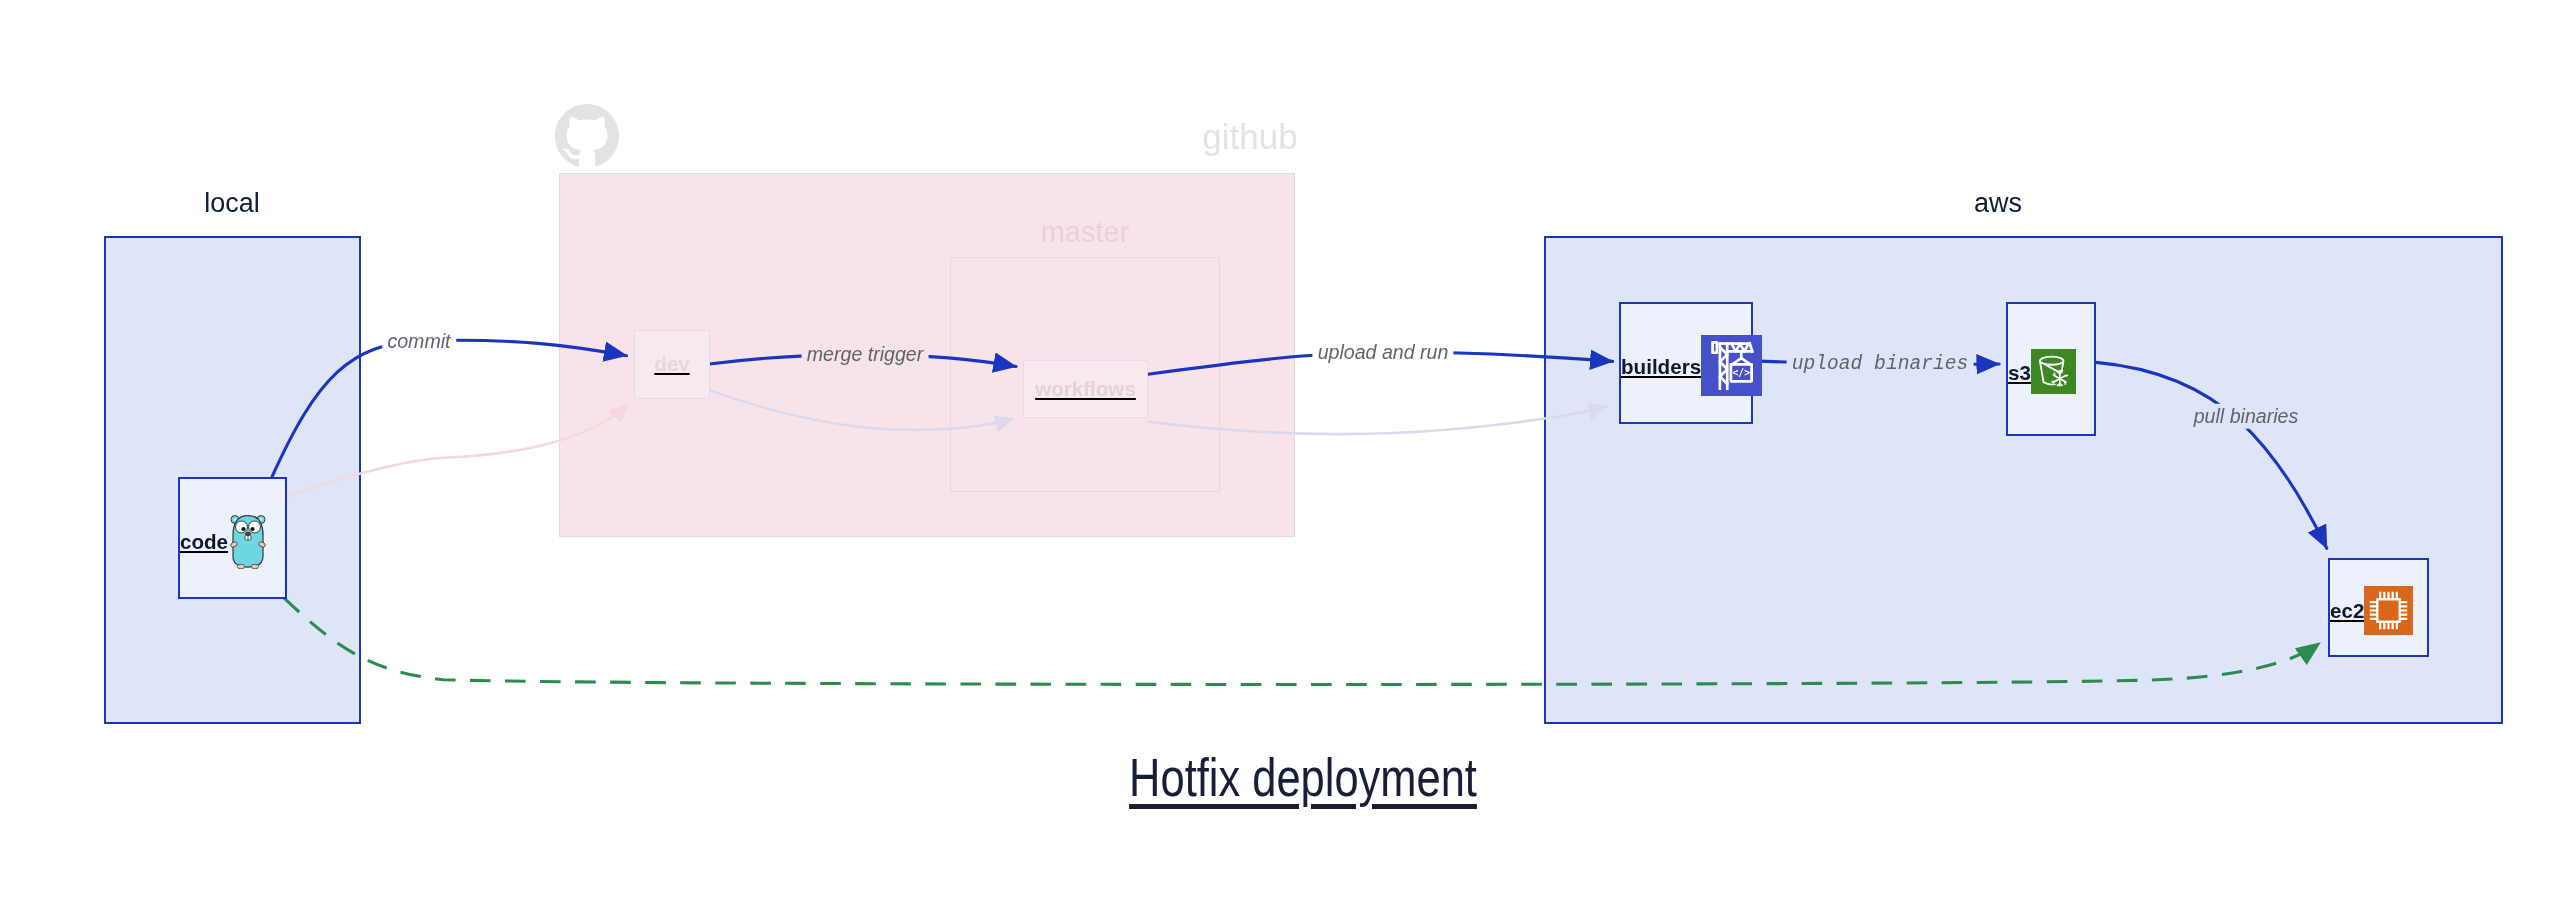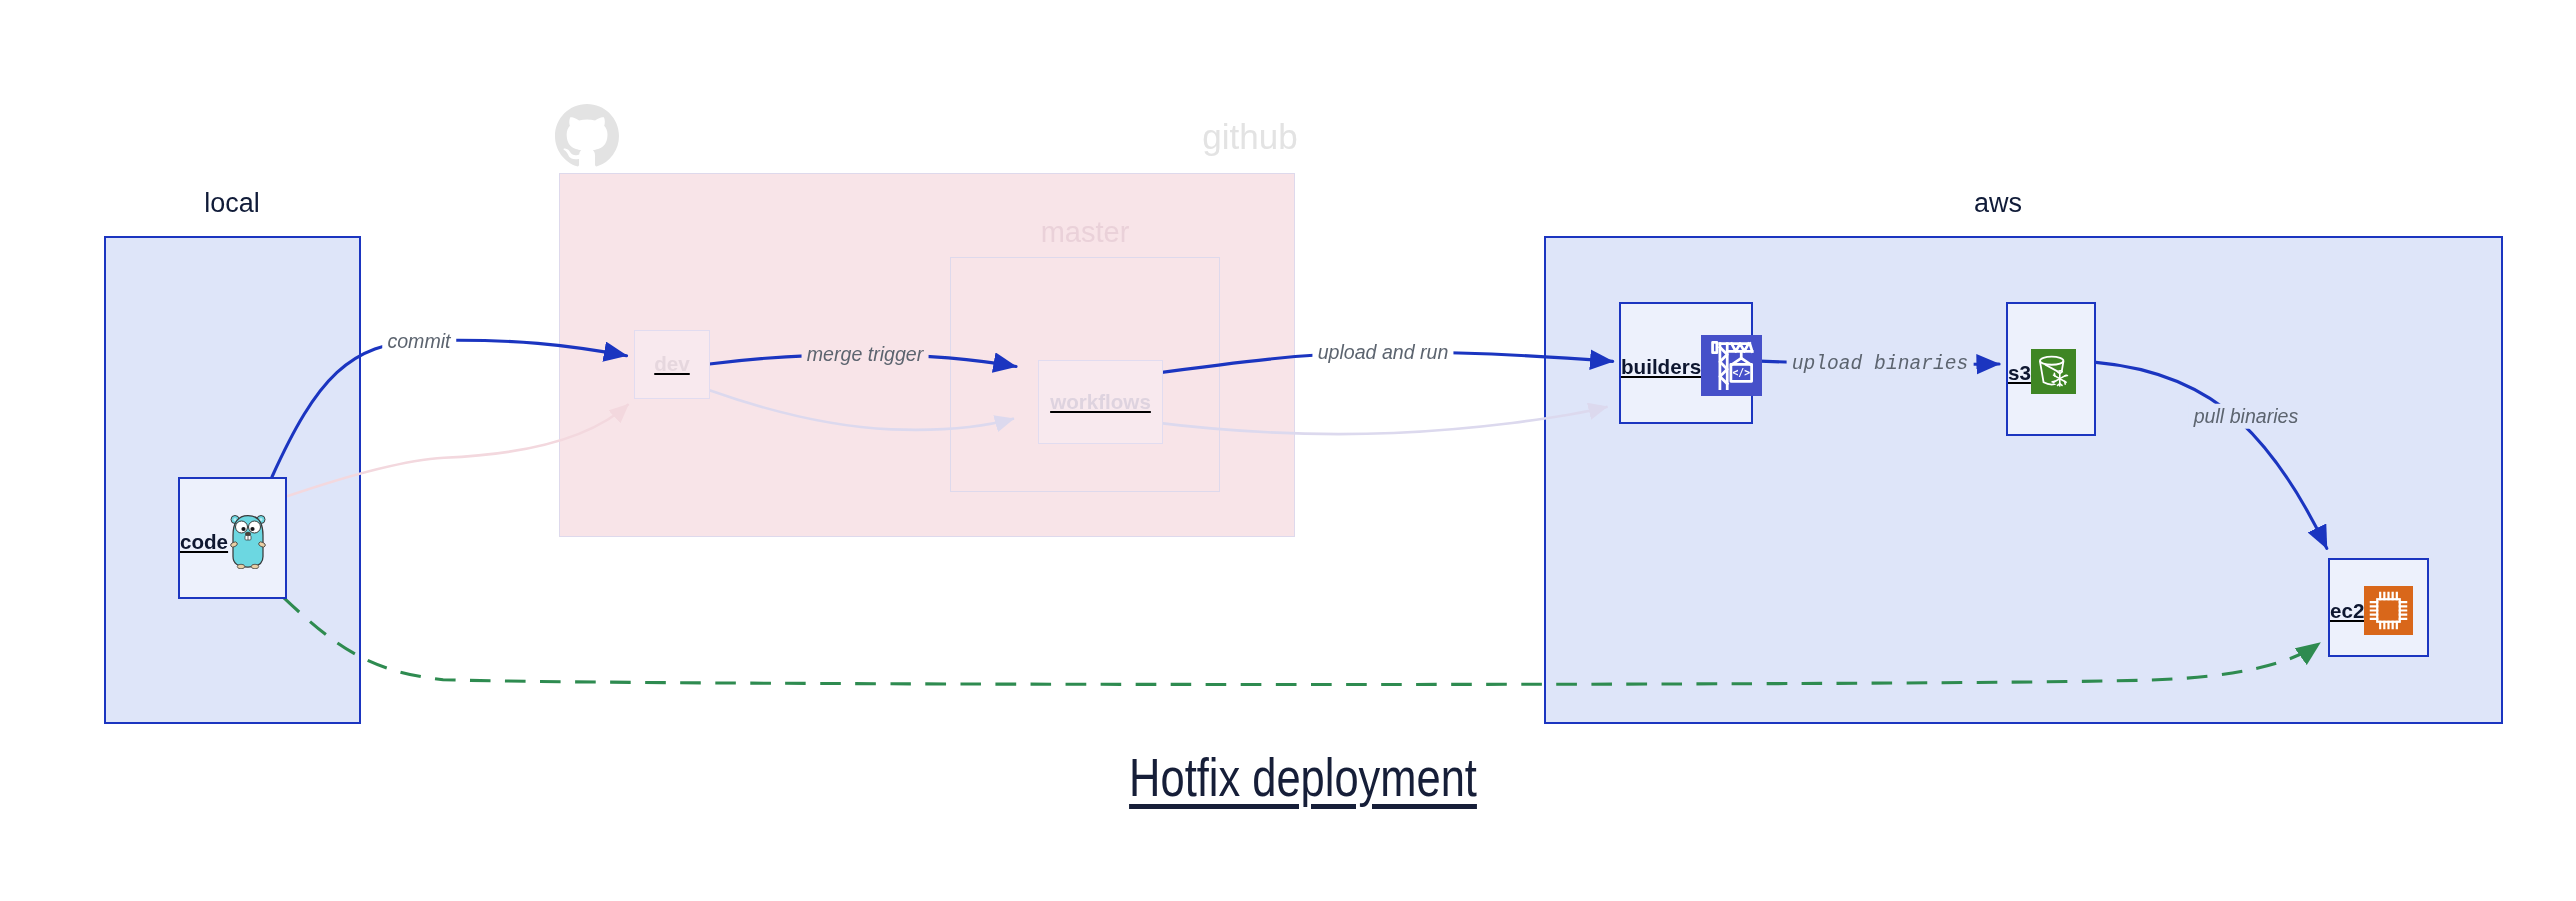--- a/index.html
+++ b/index.html
@@ -31,21 +31,21 @@
   
   .node{position:absolute;box-sizing:border-box;display:flex;
         align-items:center;text-decoration:underline;}
   .node-strong{background:#edf1fc;border:2.6px solid #1b35c0;}
   .node-faded{background:#f8e9ee;border:1.5px solid #e1dcf0;justify-content:center;}
   .node-label{font-size:20.6px;font-weight:700;color:#0e1730;margin-top:8.2px;line-height:1.1;}
   .node-faded .node-label{margin-top:0;}
   .n-code{left:178px;top:477px;width:109px;height:122px;}
   .n-dev{left:634px;top:330px;width:76px;height:69px;}
   .n-dev .node-label{color:#e6d7de;}
-  .n-workflows{left:1023px;top:360px;width:125px;height:84px;margin-left:15px;}
+  .n-workflows{left:1023px;top:360px;width:125px;height:58px;}
   .n-workflows .node-label{color:#ded3df;}
   .n-builders{left:1619px;top:302px;width:134px;height:122px;}
   .n-s3{left:2006px;top:302px;width:90px;height:134px;}
   .n-ec2{left:2328px;top:558px;width:101px;height:99px;}
   .icon-wrap{margin-top:7.2px;}
 
   
   .edges{position:absolute;left:0;top:0;width:2604px;height:902px;z-index:2;}
   .node{z-index:3;}
   .region-title,.octocat{z-index:1;}

